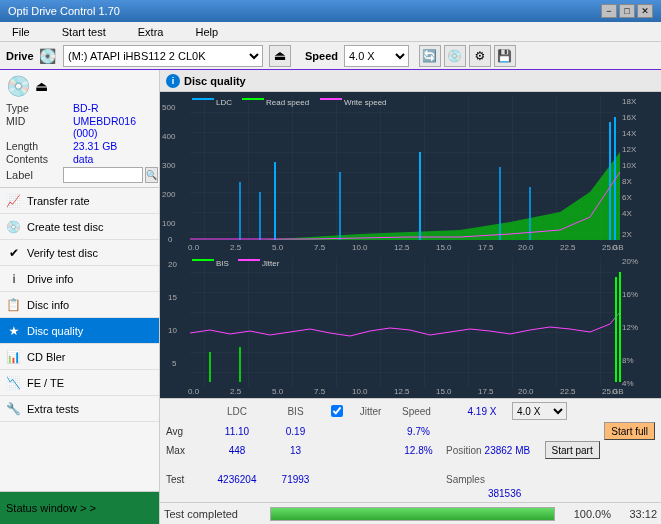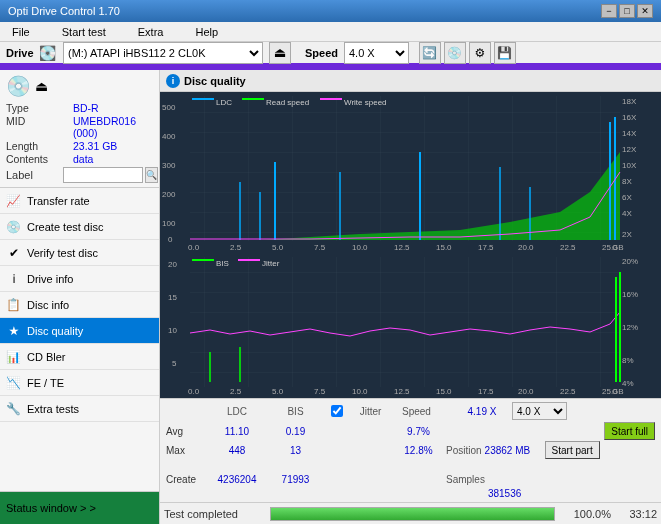--- a/index.html
+++ b/index.html
@@ -12,21 +12,21 @@
     .title-bar-btn { width: 16px; height: 14px; background: #c0c0c0; border: 1px solid #888; font-size: 9px; display: flex; align-items: center; justify-content: center; cursor: pointer; color: #000; }
 
     
     .menu-bar { background: #f0f0f0; height: 20px; display: flex; align-items: center; padding: 0 4px; border-bottom: 1px solid #ccc; gap: 16px; }
     .menu-item { padding: 2px 8px; font-size: 11px; cursor: pointer; }
 
     
     .main-container { display: flex; flex-direction: column; height: calc(524px - 42px); }
 
     
-    .drive-bar { background: #f0f0f0; border-bottom: 7px solid #6d28d9; padding: 3px 6px; display: flex; align-items: center; gap: 6px; height: 28px; }
+    .drive-bar { background: #f0f0f0; border-bottom: 1px solid #6d28d9; padding: 3px 6px; display: flex; align-items: center; gap: 6px; height: 28px; }
     .drive-label { font-size: 11px; font-weight: bold; }
     .drive-select { height: 22px; font-size: 11px; width: 200px; border: 1px solid #aaa; background: white; }
     .drive-eject { width: 22px; height: 22px; background: #e8e8e8; border: 1px solid #aaa; display: flex; align-items: center; justify-content: center; cursor: pointer; }
     .speed-label { font-size: 11px; font-weight: bold; margin-left: 8px; }
     .speed-select { height: 22px; font-size: 11px; width: 65px; border: 1px solid #aaa; background: white; }
     .drive-icons { display: flex; gap: 3px; margin-left: 4px; }
     .drive-icon-btn { width: 22px; height: 22px; background: #e8e8e8; border: 1px solid #aaa; display: flex; align-items: center; justify-content: center; cursor: pointer; font-size: 12px; }
 
     
     .content-area { display: flex; flex: 1; overflow: hidden; }
@@ -320,34 +320,34 @@
           </select>
         </div>
 
         <div style="display:flex; align-items:center; margin-bottom:1px;">
           <div style="width:40px; font-size:10px; color:#333;">Avg</div>
           <div style="width:62px; text-align:center; font-size:10px; color:#0000cc;">11.10</div>
           <div style="width:55px; text-align:center; font-size:10px; color:#0000cc;">0.19</div>
           <div style="width:68px;"></div>
           <div style="width:55px; text-align:center; font-size:10px; color:#0000cc;">9.7%</div>
           <div style="flex:1;"></div>
-          <button class="start-btn" style="height:18px; font-size:10px; background:#84cc16; border:1px outset #999; cursor:pointer; padding: 0 6px;">Start full</button>
+          <button class="start-btn" style="height:18px; font-size:10px; background:#fdba74; border:1px outset #999; cursor:pointer; padding: 0 6px;">Start full</button>
         </div>
         <div style="display:flex; align-items:center; margin-bottom:1px;">
           <div style="width:40px; font-size:10px; color:#333;">Max</div>
           <div style="width:62px; text-align:center; font-size:10px; color:#0000cc;">448</div>
           <div style="width:55px; text-align:center; font-size:10px; color:#0000cc;">13</div>
           <div style="width:68px;"></div>
           <div style="width:55px; text-align:center; font-size:10px; color:#0000cc;">12.8%</div>
           <div style="font-size:10px; color:#555; margin-right:3px;">Position</div>
           <div style="font-size:10px; color:#0000cc; width:60px;">23862 MB</div>
           <button class="start-btn" style="height:18px; font-size:10px; background:#e8e8e8; border:1px outset #999; cursor:pointer; padding: 0 6px;">Start part</button>
         </div>
         <div style="display:flex; align-items:center;">
-          <div style="width:40px; font-size:10px; color:#333;">Create</div>
+          <div style="width:40px; font-size:10px; color:#333;">Test</div>
           <div style="width:62px; text-align:center; font-size:10px; color:#0000cc;">4236204</div>
           <div style="width:55px; text-align:center; font-size:10px; color:#0000cc;">71993</div>
           <div style="width:68px;"></div>
           <div style="width:55px; text-align:center; font-size:10px; color:#0000cc;"></div>
           <div style="font-size:10px; color:#555; margin-right:3px;">Samples</div>
           <div style="font-size:10px; color:#0000cc;margin-top:28px;">381536</div>
         </div>
       </div>
 
       <div class="bottom-bar">

